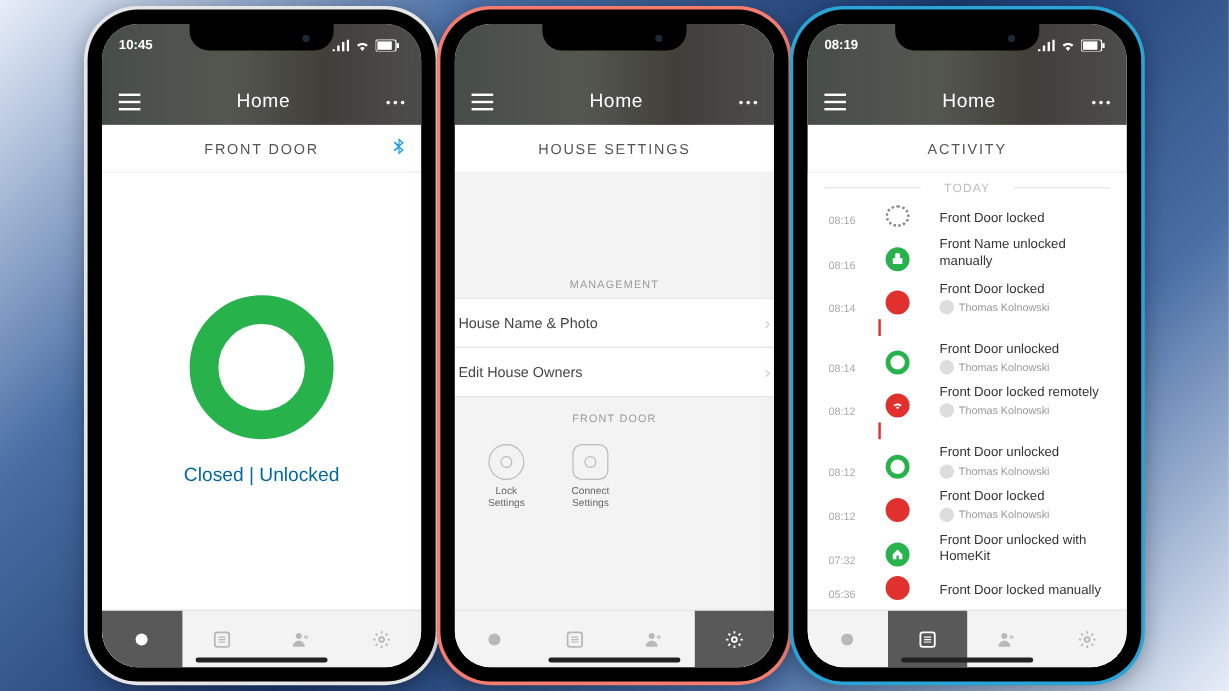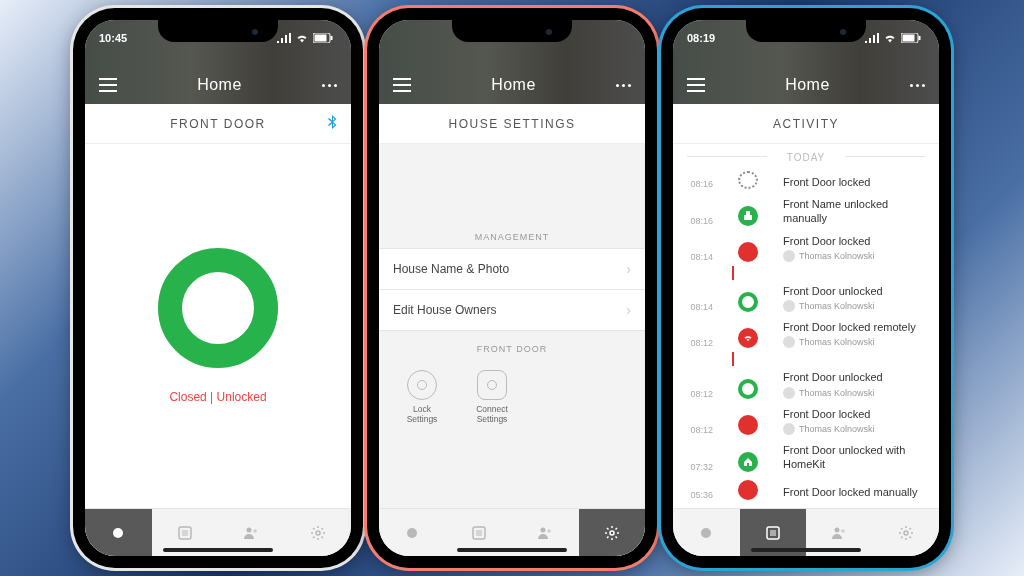--- a/index.html
+++ b/index.html
@@ -52,26 +52,26 @@
   .page-title { height:40px; display:flex; align-items:center; justify-content:center;
     font-size:12px; letter-spacing:1.5px; color:#555; position:relative; border-bottom:1px solid #eee; }
   .bt-icon { position:absolute; right:14px; color:#1ca0e3; font-size:14px; }
 
   .content { flex:1; overflow:hidden; background:#fff; display:flex; flex-direction:column; }
   .content.gray { background:#f3f3f3;justify-content:center; }
 
   
   .lock-canvas { flex:1; display:flex; flex-direction:column; align-items:center; justify-content:center; gap:22px; }
   .ring { width:120px; height:120px; border-radius:50%; border:24px solid #28b24c; }
-  .lock-status { font-size:12px; color:#ef4444; }
+  .lock-status { font-size:16px; color:#0369a1; }
 
   
   .section-label { font-size:9px; letter-spacing:1px; color:#999; text-align:center; padding:14px 0 6px; }
   .list-row { background:#fff; border-top:1px solid #e6e6e6; border-bottom:1px solid #e6e6e6;
-    padding:12px 14px; font-size:12px; color:#444; display:flex; justify-content:space-between; align-items:center; margin-bottom:-1px; }
+    padding:12px 3px; font-size:12px; color:#444; display:flex; justify-content:space-between; align-items:center; margin-bottom:-1px; }
   .chev { color:#ccc; font-size:14px; }
   .tile-row { display:flex; gap:20px; padding:10px 18px; }
   .tile { width:50px; text-align:center; font-size:8.5px; color:#666; line-height:1.2; }
   .tile-icon { width:30px; height:30px; margin:0 auto 4px; border:1.5px solid #bbb; border-radius:8px;
     display:flex; align-items:center; justify-content:center; }
   .tile-icon.round { border-radius:50%; }
   .tile-icon .inner { width:10px; height:10px; border:1.5px solid #bbb; border-radius:50%; }
 
   
   .day-label { font-size:10px; letter-spacing:1px; color:#bbb; text-align:center; padding:8px 0 4px; position:relative; }

